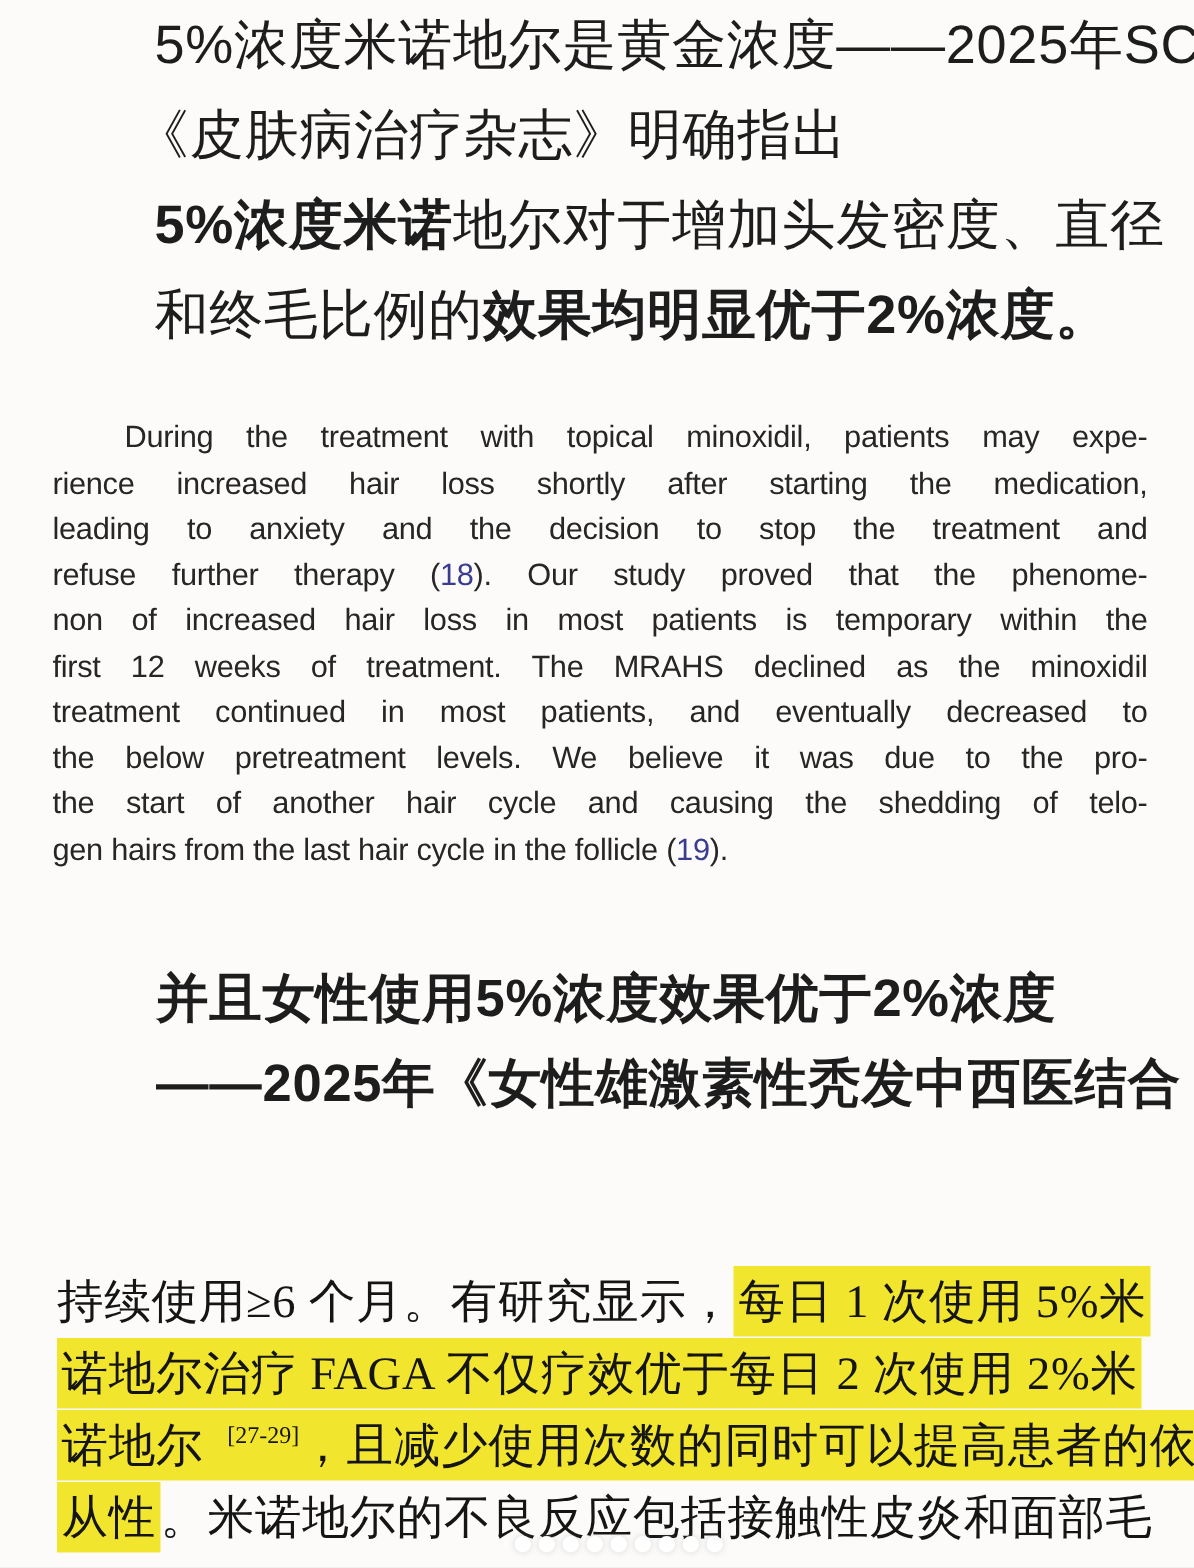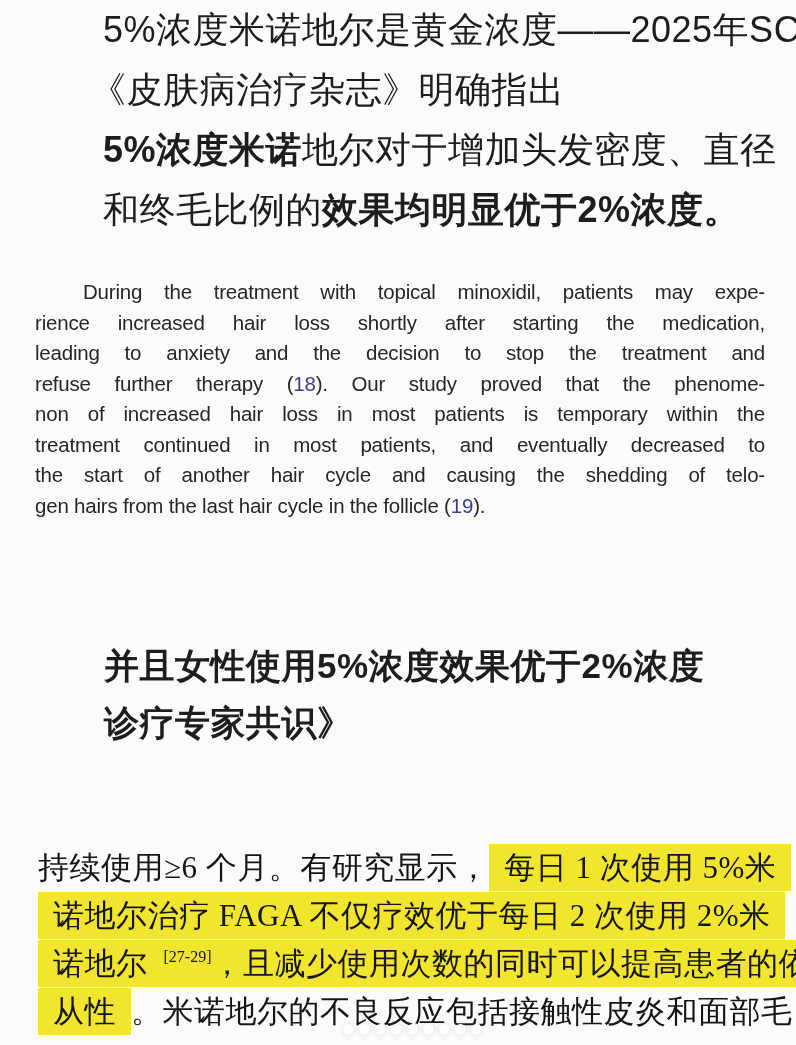--- a/index.html
+++ b/index.html
@@ -84,21 +84,21 @@
     right: 20px;
     font-family: "Liberation Serif", "DejaVu Serif", serif;
     font-size: 31px;
     line-height: 48px;
     color: var(--serif-text);
     letter-spacing: 0.5px;
     white-space: nowrap;
   }
   .hl {
     background: var(--hl);
-    padding: 6px 15px;
+    padding: 6px 3px;
   }
   .bottom-excerpt sup {
     font-size: 16px;
     line-height: 0;
     vertical-align: 12px;
     letter-spacing: 0;
     margin-left: 16px;
   }
 
   
@@ -130,28 +130,30 @@
     <div><b>5%浓度米诺</b><span>地尔对于增加头发密度、直径</span></div>
     <div><span>和终毛比例的</span><b>效果均明显优于2%浓度。</b></div>
   </section>
 
   <section class="english">
     <div class="eline first">During the treatment with topical minoxidil, patients may expe-</div>
     <div class="eline">rience increased hair loss shortly after starting the medication,</div>
     <div class="eline">leading to anxiety and the decision to stop the treatment and</div>
     <div class="eline"><span>refuse further therapy (</span><span class="cite">18</span><span>). Our study proved that the phenome-</span></div>
     <div class="eline">non of increased hair loss in most patients is temporary within the</div>
+    <div class="eline">first 12 weeks of treatment. The MRAHS declined as the minoxidil</div>
     <div class="eline">treatment continued in most patients, and eventually decreased to</div>
+    <div class="eline">the below pretreatment levels. We believe it was due to the pro-</div>
     <div class="eline">the start of another hair cycle and causing the shedding of telo-</div>
     <div class="eline last"><span>gen hairs from the last hair cycle in the follicle (</span><span class="cite">19</span><span>).</span></div>
   </section>
 
   <section class="middle-heading">
     <div>并且女性使用5%浓度效果优于2%浓度</div>
-    <div>诊疗专家共识》</div>
+    <div>——2025年《女性雄激素性秃发中西医结合</div>
   </section>
 
   <section class="bottom-excerpt">
     <div><span>持续使用≥6 个月。有研究显示，</span><span class="hl">每日 1 次使用 5%米</span></div>
     <div><span class="hl">诺地尔治疗 FAGA 不仅疗效优于每日 2 次使用 2%米</span></div>
     <div><span class="hl"><span>诺地尔</span><sup>[27-29]</sup><span>，且减少使用次数的同时可以提高患者的依</span></span></div>
     <div><span class="hl">从性</span><span>。米诺地尔的不良反应包括接触性皮炎和面部毛</span></div>
   </section>
 
   <div class="dots">

